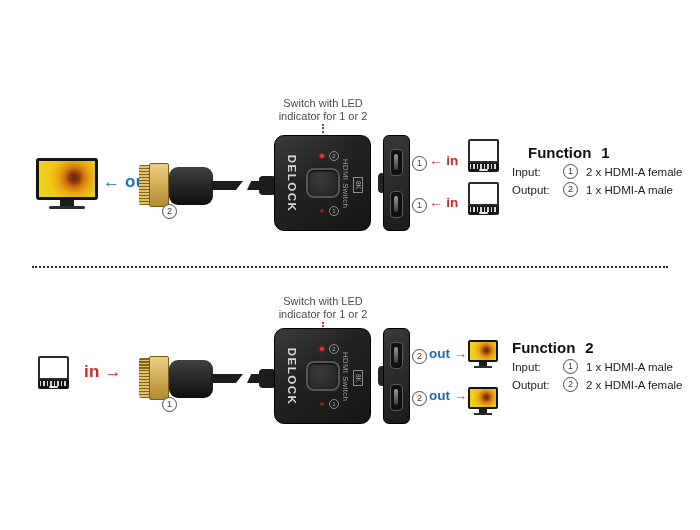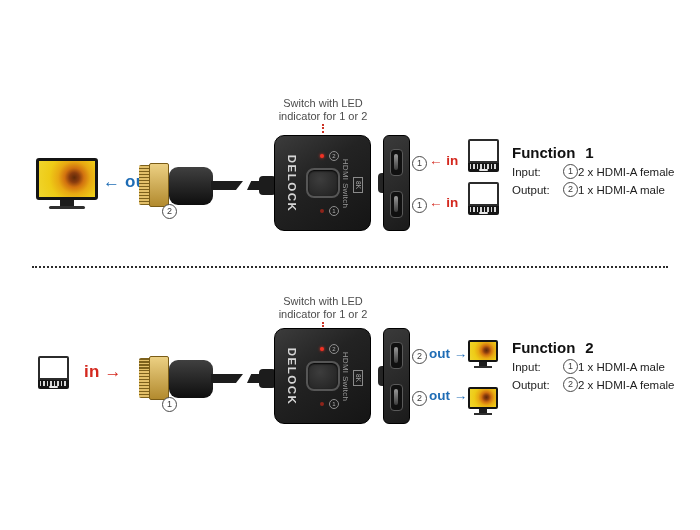--- a/index.html
+++ b/index.html
@@ -71,21 +71,21 @@
   .bump{width:9px;height:20px;border-radius:4px;background:#242424;}
   .slot{width:13px;height:27px;border-radius:4px;background:#101010;border:1.5px solid #5a5a5a;box-sizing:border-box;position:absolute;}
   .slot i{position:absolute;left:2.5px;top:4px;width:4px;height:16px;border-radius:2px;
       background:linear-gradient(180deg,#9a9a9a,#3c3c3c);}
 
   
   .ftitle{font-size:15px;font-weight:bold;color:#111;}
   .ftitle .num{margin-left:10px;}
   .frow{display:flex;align-items:center;font-size:11.5px;color:#1c1c1c;}
   .frow .lbl{width:51px;}
-  .frow .val{margin-left:0;}
+  .frow .val{margin-left:8px;}
 
   .sep{width:636px;border-top:2px dotted #2c2c2c;}
 </style>
 </head>
 <body>
 
 <div id="canvas">
 
   <div class="section" style="top:0;">
     <div class="abs note" style="left:248px;top:97px;">
@@ -141,21 +141,21 @@
         </div>
     </div>
     <div class="abs laptop" style="left:468px;top:182px;">
       <div class="scr"></div>
       <div class="kbd">
           <div class="keys"></div>
           <div class="bar"></div>
         </div>
     </div>
 
-    <div class="abs ftitle" style="left:512px;top:144px;">
+    <div class="abs ftitle" style="left:528px;top:144px;">
       <span>Function</span><span class="num">1</span>
     </div>
     <div class="abs frow" style="left:512px;top:164px;">
       <span class="lbl">Input:</span>
       <span class="circ">1</span>
       <span class="val">2 x HDMI-A female</span>
     </div>
     <div class="abs frow" style="left:512px;top:182px;">
       <span class="lbl">Output:</span>
       <span class="circ">2</span>

